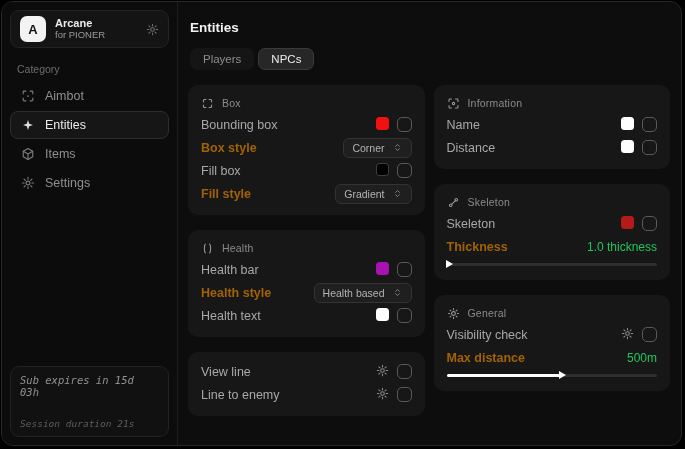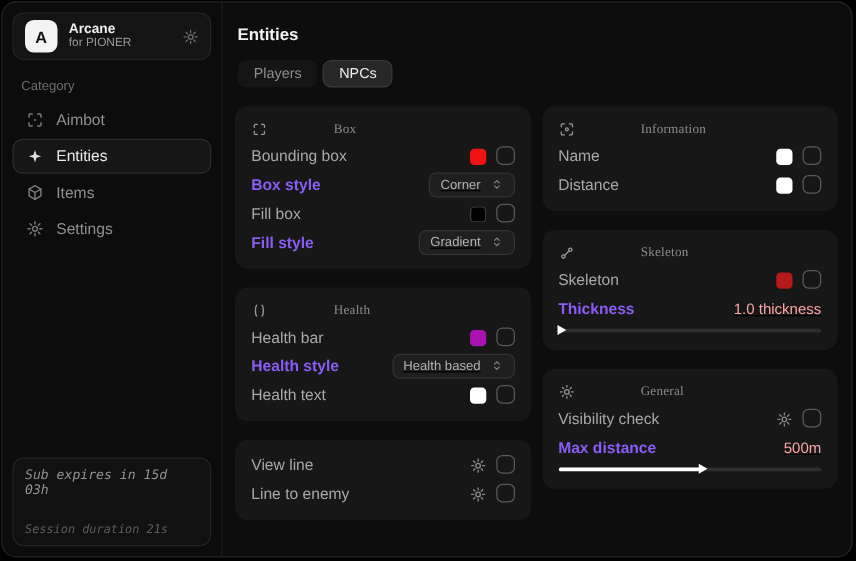--- a/index.html
+++ b/index.html
@@ -36,33 +36,33 @@
   .tabs{display:flex;gap:4px;margin:13px 0 15px 2px;}
   .tab{padding:4px 12px;border-radius:7px;font-size:11.5px;color:#8e8e8e;background:#151515;
     border:1px solid transparent;cursor:pointer;}
   .tab.selected{background:#272727;color:#ececec;border-color:#3a3a3a;}
   .columns{display:flex;gap:9px;align-items:flex-start;}
   .col{flex:1;display:flex;flex-direction:column;gap:15px;min-width:0;}
 
   .card{background:#171717;border-radius:10px;padding:8px 13px 10px;}
   .card-header{display:flex;align-items:center;gap:8px;color:#8b8b8b;height:20px;}
   .card-header .icon{width:13px;height:13px;color:#999;}
-  .card-title{font-family:Liberation Serif, serif;font-size:10.5px;letter-spacing:.2px;margin-left:45px;}
+  .card-title{font-family:Liberation Sans, sans-serif;font-size:10.5px;letter-spacing:.2px;}
   .row{display:flex;align-items:center;justify-content:space-between;height:23px;}
   .row-label{font-size:12.5px;color:#a8a8a8;white-space:nowrap;}
-  .row-label.bright{color:#8b5cf6;font-weight:600;}
-  .controls{display:flex;align-items:flex-end;gap:8px;text-decoration:underline;}
+  .row-label.bright{color:#a16207;font-weight:600;}
+  .controls{display:flex;align-items:flex-start;gap:8px;}
   .swatch{width:13px;height:13px;border-radius:3.5px;cursor:pointer;}
   .swatch.dark{box-shadow:inset 0 0 0 1px #3d3d3d;}
   .checkbox{width:15px;height:15px;border:1.5px solid #5a5a5a;border-radius:5px;box-sizing:border-box;cursor:pointer;}
   .dropdown{display:flex;align-items:center;gap:7px;background:#1f1f1f;border:1px solid #333;
     border-radius:6px;padding:3px 8px;font-size:10.5px;color:#b3b3b3;cursor:pointer;}
   .dropdown .icon{width:11px;height:11px;color:#8a8a8a;}
   .row-gear{width:13px;height:13px;color:#8a8a8a;cursor:pointer;}
-  .value-text{font-size:12px;color:#fca5a5;}
+  .value-text{font-size:12px;color:#22c55e;}
   .slider{position:relative;height:11px;margin-top:1px;cursor:pointer;}
   .slider-track{position:absolute;left:0;right:0;top:4px;height:3px;background:#2f2f2f;border-radius:2px;}
   .slider-fill{position:absolute;left:0;top:4px;height:3px;background:#fff;border-radius:2px;}
   .slider-handle{position:absolute;top:1px;width:0;height:0;border-top:4.5px solid transparent;
     border-bottom:4.5px solid transparent;border-left:7px solid #fff;margin-left:-3px;}
   .icon{display:inline-flex;align-items:center;justify-content:center;}
   .icon svg{width:100%;height:100%;display:block;}
 </style>
 </head>
 <body>

